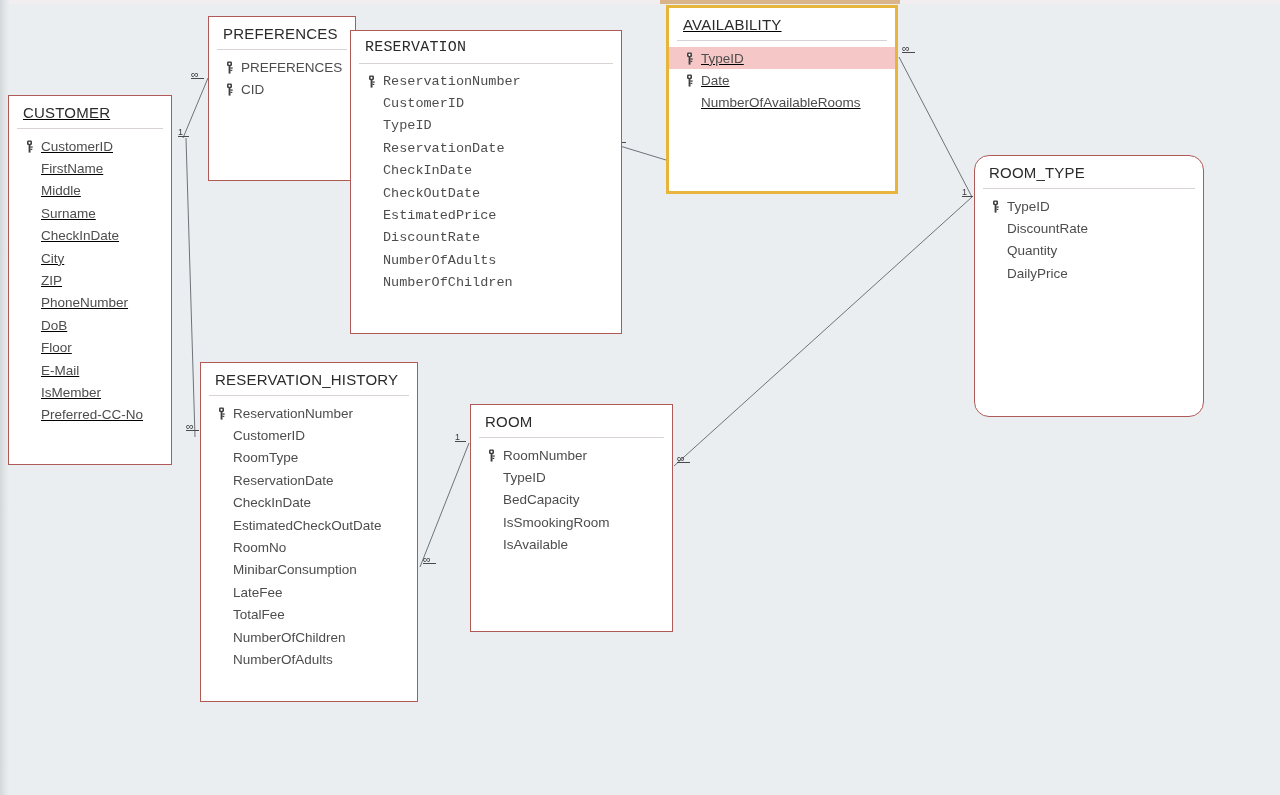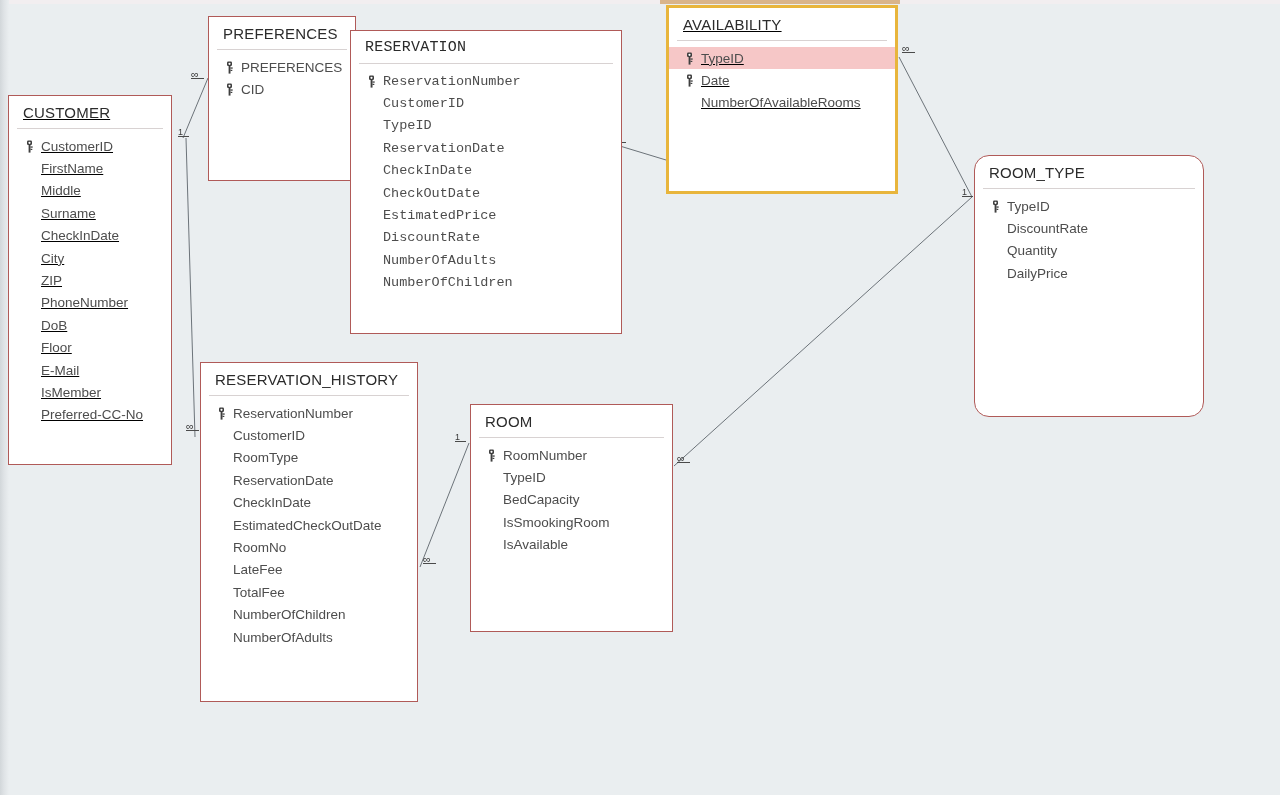--- a/index.html
+++ b/index.html
@@ -400,20 +400,24 @@
           <div class="field">
             <span class="keycell"></span>
             <span class="fname">EstimatedCheckOutDate</span>
           </div>
           <div class="field">
             <span class="keycell"></span>
             <span class="fname">RoomNo</span>
           </div>
           <div class="field">
             <span class="keycell"></span>
+            <span class="fname">MinibarConsumption</span>
+          </div>
+          <div class="field">
+            <span class="keycell"></span>
             <span class="fname">LateFee</span>
           </div>
           <div class="field">
             <span class="keycell"></span>
             <span class="fname">TotalFee</span>
           </div>
           <div class="field">
             <span class="keycell"></span>
             <span class="fname">NumberOfChildren</span>
           </div>

